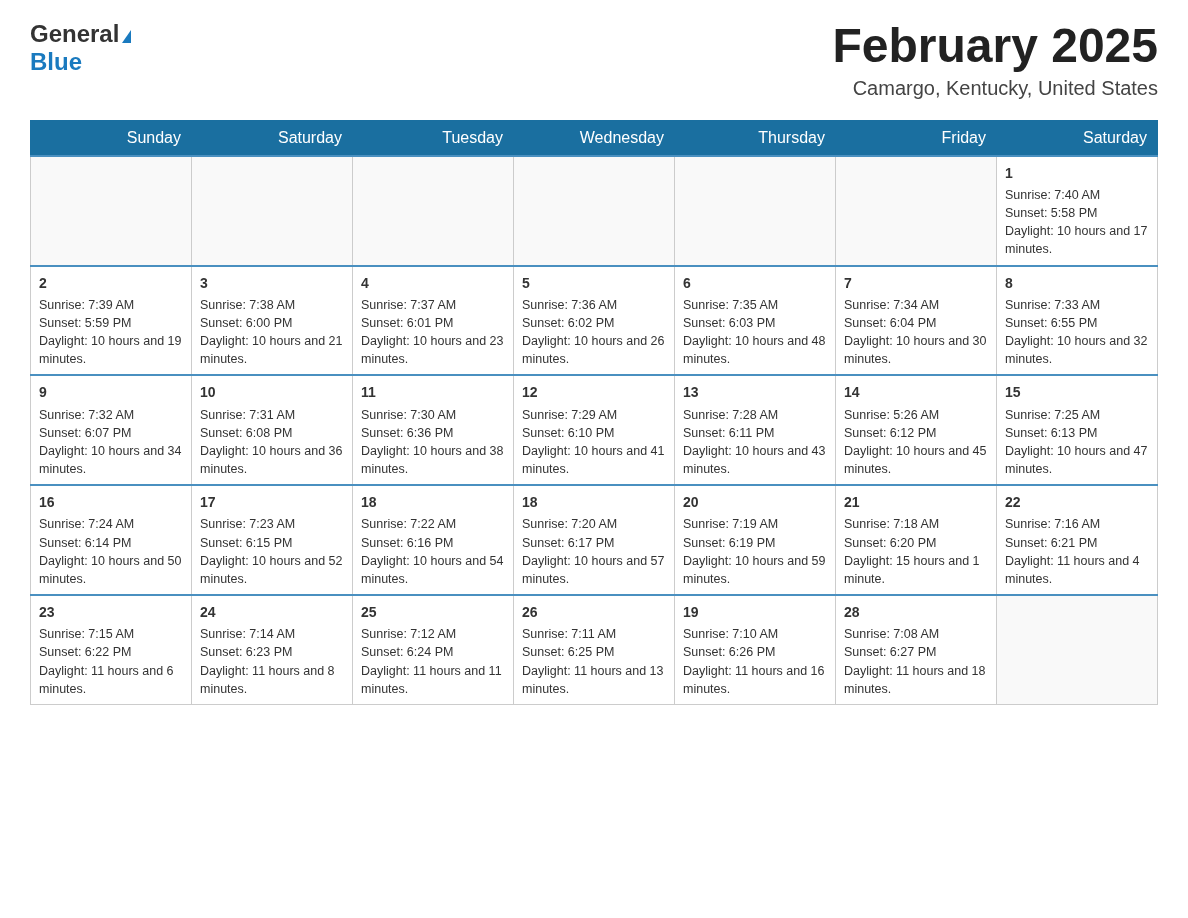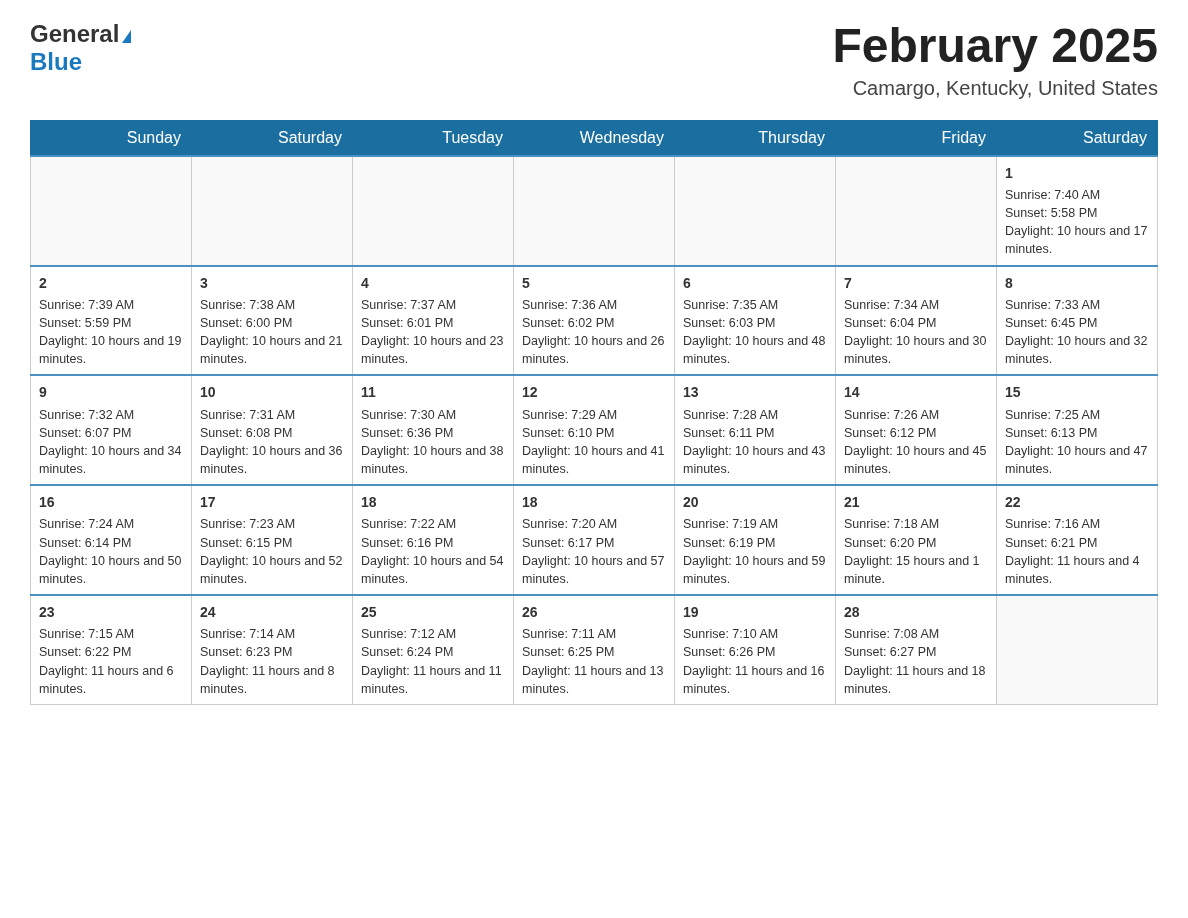--- a/index.html
+++ b/index.html
@@ -157,21 +157,21 @@
         </td>
         <td>
           <span class="day-number">7</span>
           <div>Sunrise: 7:34 AM</div>
           <div>Sunset: 6:04 PM</div>
           <div>Daylight: 10 hours and 30 minutes.</div>
         </td>
         <td>
           <span class="day-number">8</span>
           <div>Sunrise: 7:33 AM</div>
-          <div>Sunset: 6:45 PM</div>
+          <div>Sunset: 6:55 PM</div>
           <div>Daylight: 10 hours and 32 minutes.</div>
         </td>
       </tr>
       <tr>
         <td>
           <span class="day-number">9</span>
           <div>Sunrise: 7:32 AM</div>
           <div>Sunset: 6:07 PM</div>
           <div>Daylight: 10 hours and 34 minutes.</div>
         </td>
@@ -194,21 +194,21 @@
           <div>Daylight: 10 hours and 41 minutes.</div>
         </td>
         <td>
           <span class="day-number">13</span>
           <div>Sunrise: 7:28 AM</div>
           <div>Sunset: 6:11 PM</div>
           <div>Daylight: 10 hours and 43 minutes.</div>
         </td>
         <td>
           <span class="day-number">14</span>
-          <div>Sunrise: 7:26 AM</div>
+          <div>Sunrise: 5:26 AM</div>
           <div>Sunset: 6:12 PM</div>
           <div>Daylight: 10 hours and 45 minutes.</div>
         </td>
         <td>
           <span class="day-number">15</span>
           <div>Sunrise: 7:25 AM</div>
           <div>Sunset: 6:13 PM</div>
           <div>Daylight: 10 hours and 47 minutes.</div>
         </td>
       </tr>

